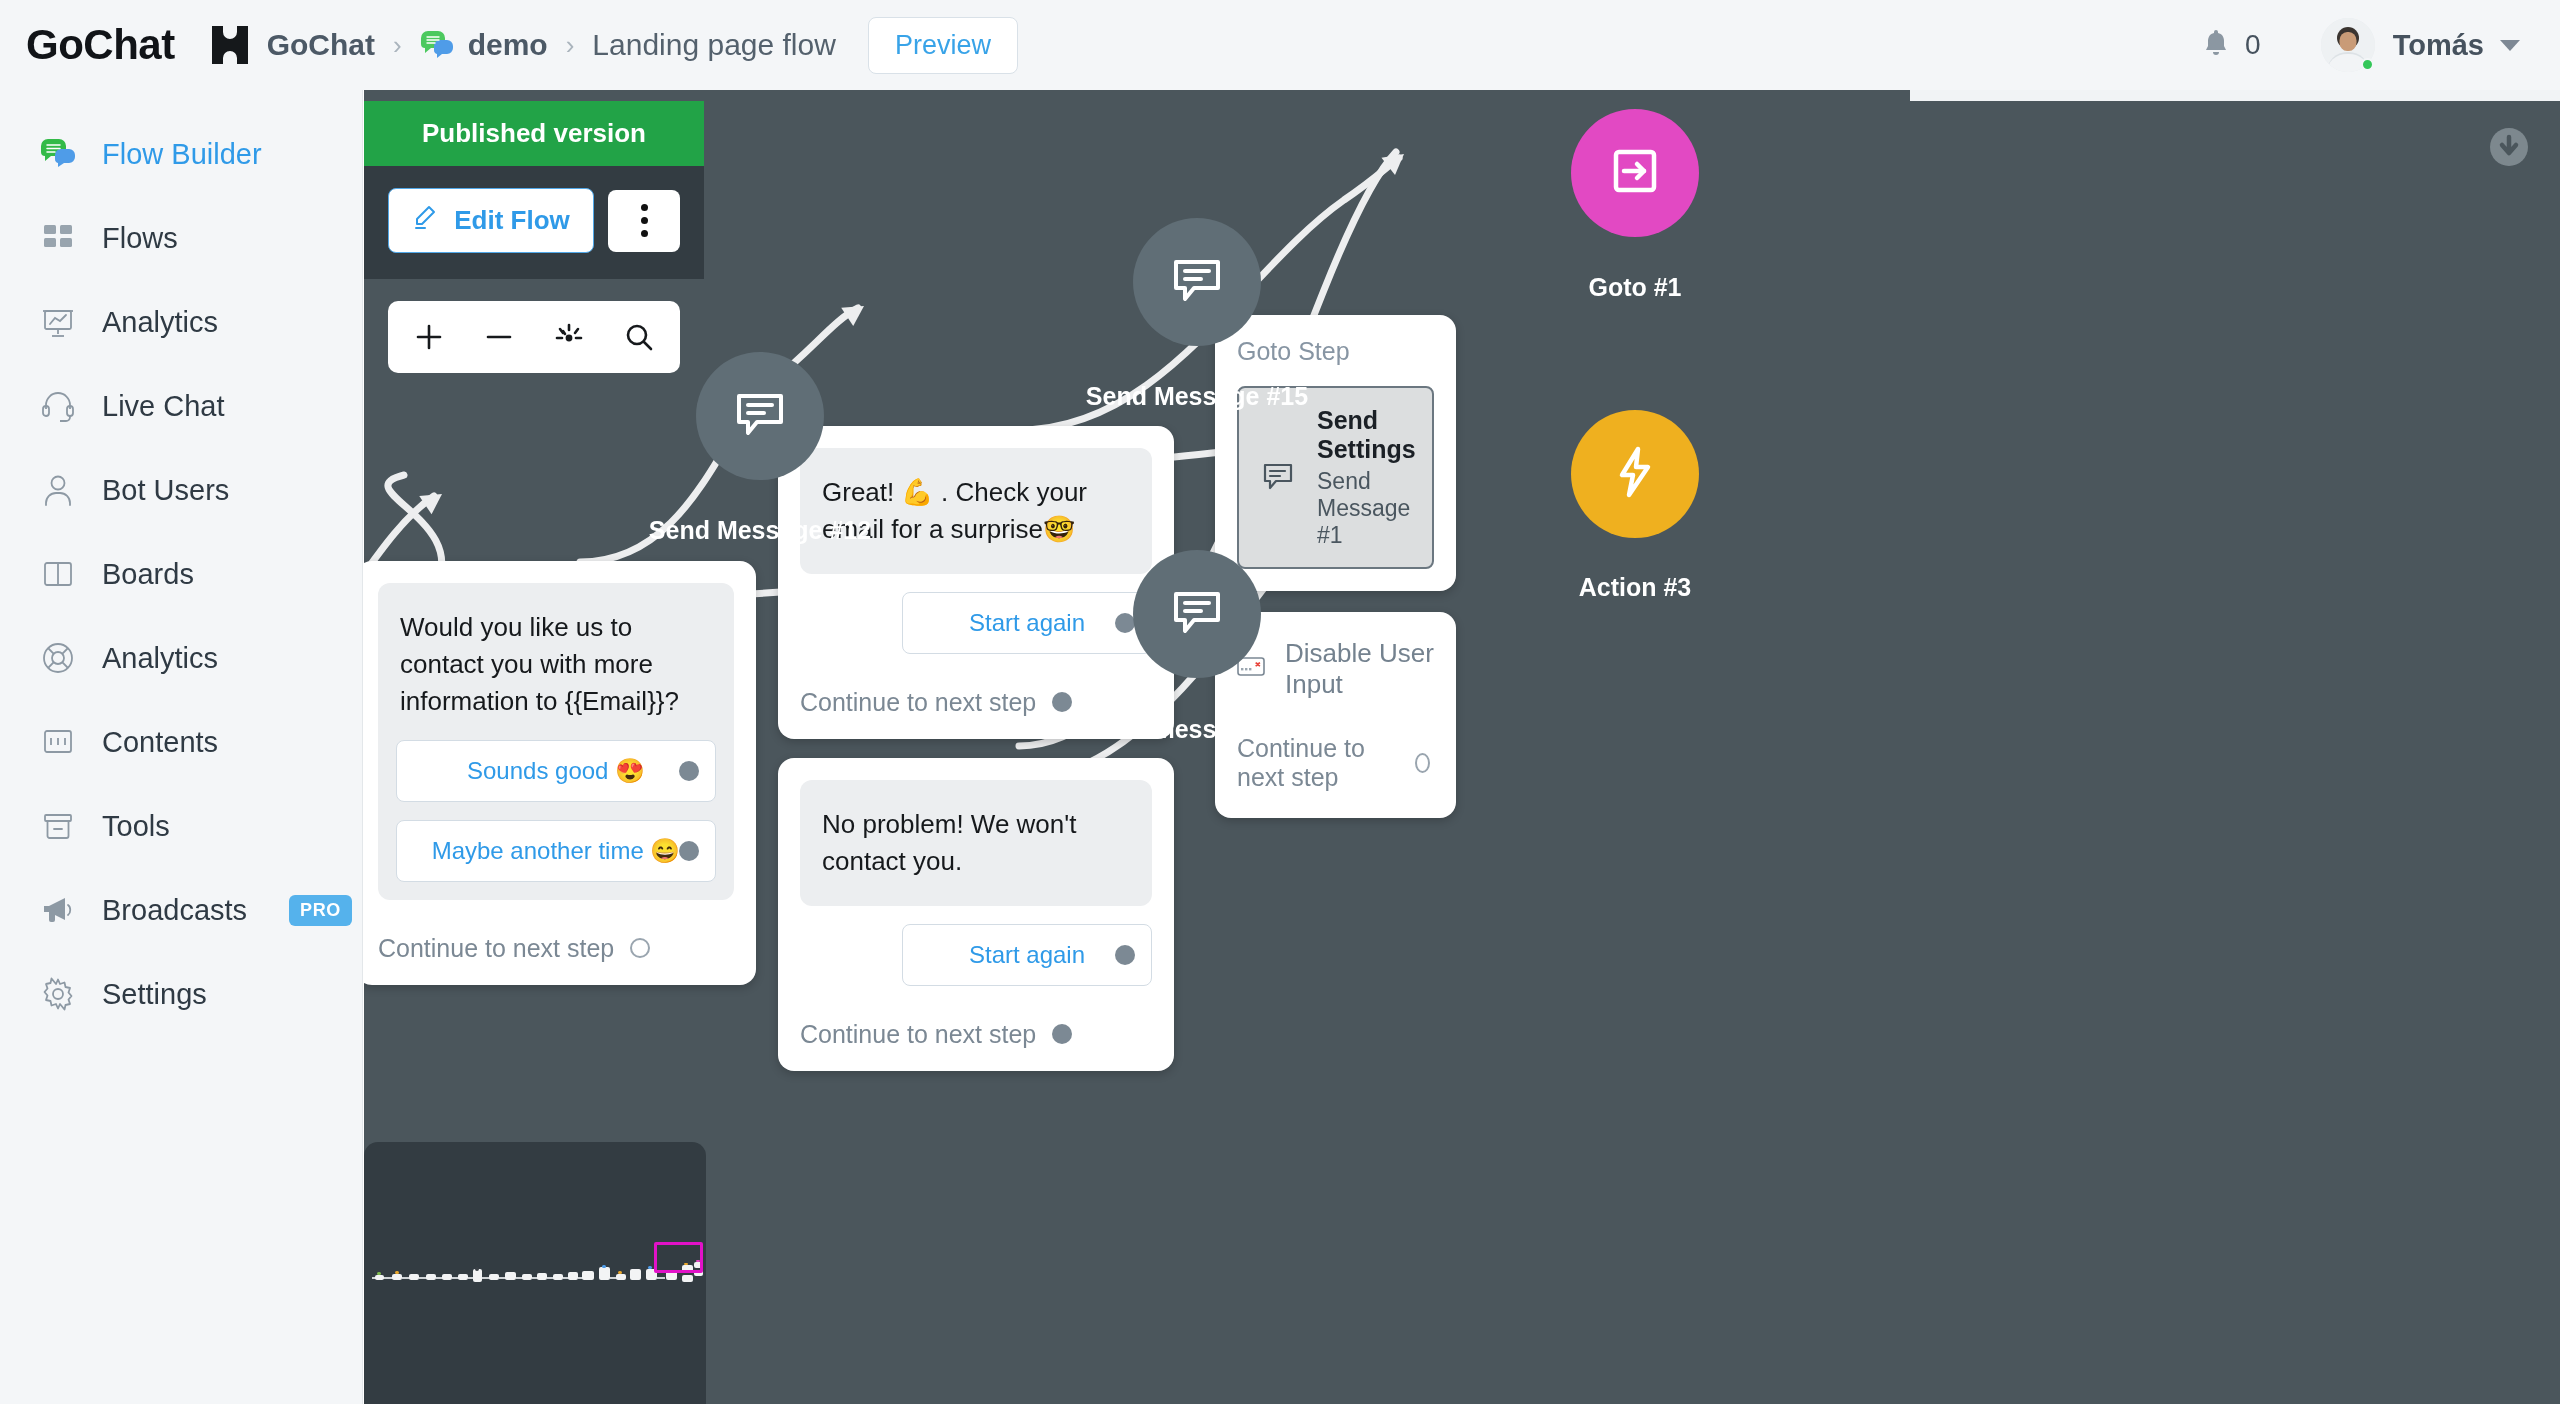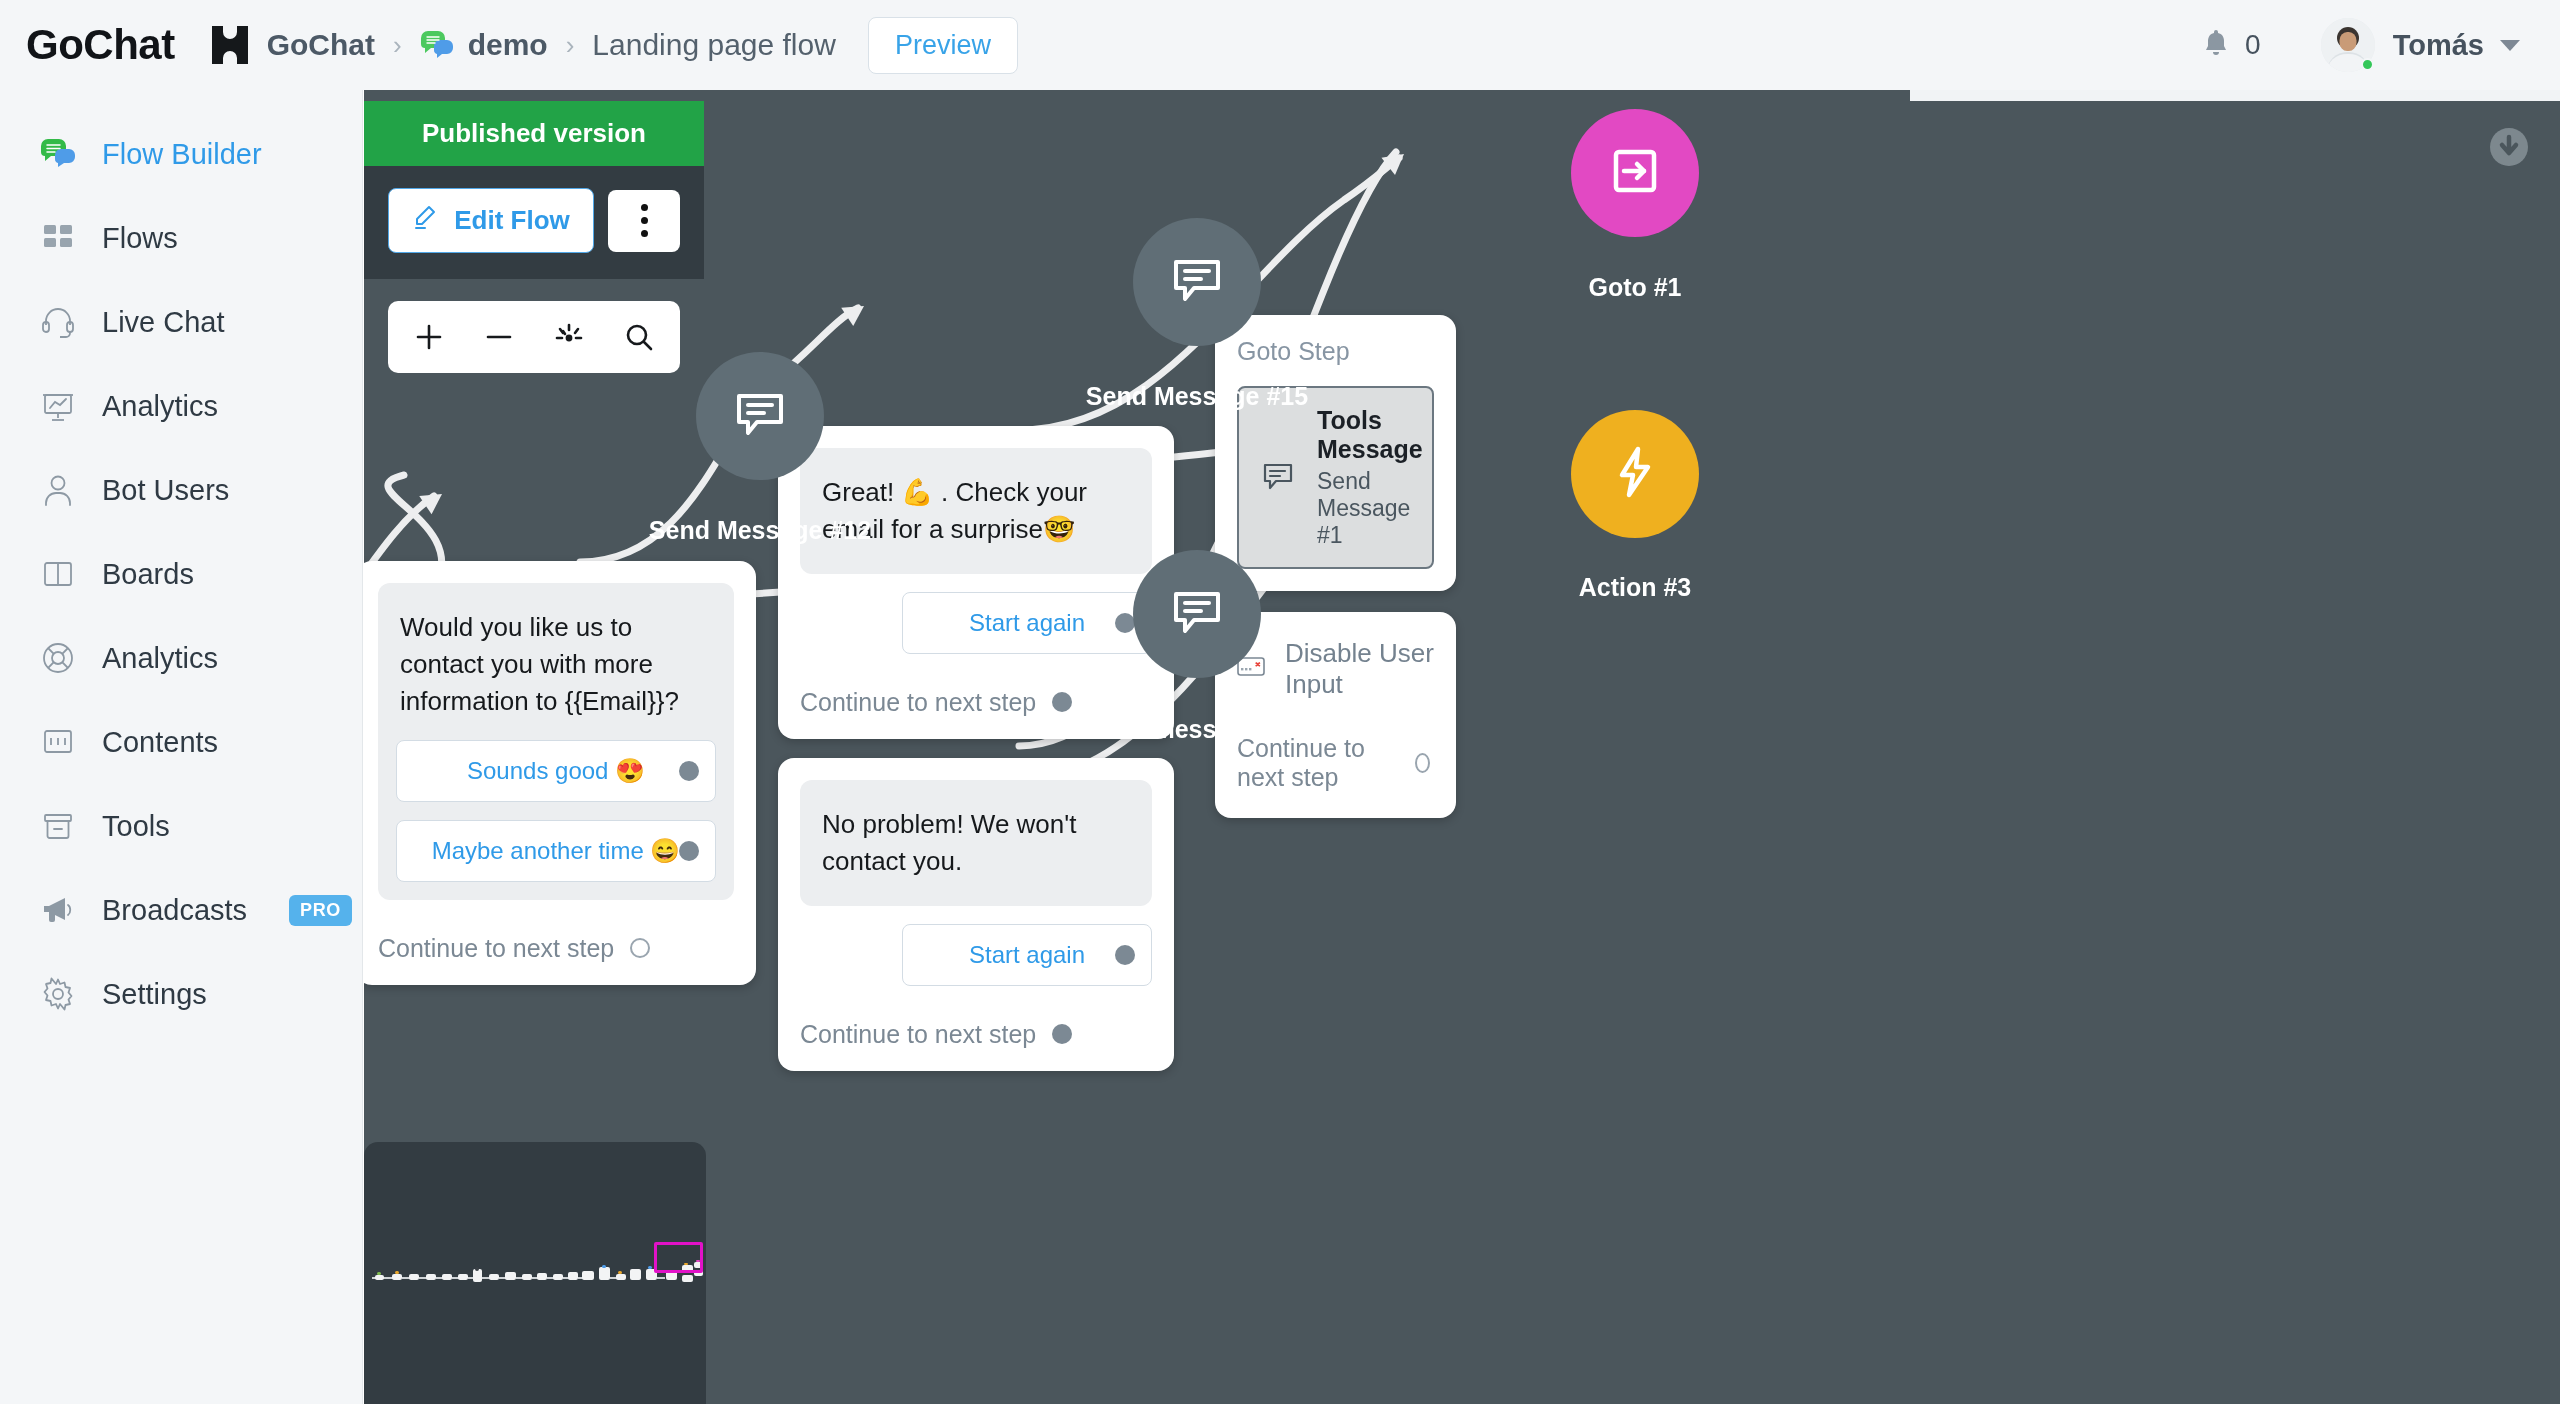--- a/index.html
+++ b/index.html
@@ -327,41 +327,41 @@
             <rect x="18" y="3" width="12" height="9" rx="1.5"></rect>
           <rect x="2" y="16" width="12" height="9" rx="1.5"></rect>
             <rect x="18" y="16" width="12" height="9" rx="1.5"></rect>
         </svg>
       </span>
       <span class="nav-label">Flows</span>
     </div>
 
     <div class="nav-item">
       <span class="nav-ico">
-        <svg width="34" height="32" viewBox="0 0 34 32" fill="none" stroke="#8d99a4" stroke-width="1.8">
-          <path d="M5 19v-4a12 12 0 0 1 24 0v4"></path>
-          <rect x="2" y="16" width="6" height="10" rx="3"></rect>
-          <rect x="26" y="16" width="6" height="10" rx="3"></rect>
-          <path d="M29 26v1a4 4 0 0 1-4 4h-6"></path>
-        </svg>
-      </span>
-      <span class="nav-label">Live Chat</span>
-    </div>
-
-    <div class="nav-item">
-      <span class="nav-ico">
         <svg width="34" height="34" viewBox="0 0 34 34" fill="none" stroke="#8d99a4" stroke-width="1.8">
           <rect x="4" y="6" width="26" height="18" rx="1.5"></rect>
           <line x1="2" y1="6" x2="32" y2="6"></line>
           <polyline points="9,19 14,13 19,16 25,10" stroke-linecap="round"></polyline>
           <line x1="17" y1="24" x2="17" y2="29"></line>
             <line x1="11" y1="31" x2="23" y2="31"></line>
         </svg>
       </span>
       <span class="nav-label">Analytics</span>
+    </div>
+
+    <div class="nav-item">
+      <span class="nav-ico">
+        <svg width="34" height="32" viewBox="0 0 34 32" fill="none" stroke="#8d99a4" stroke-width="1.8">
+          <path d="M5 19v-4a12 12 0 0 1 24 0v4"></path>
+          <rect x="2" y="16" width="6" height="10" rx="3"></rect>
+          <rect x="26" y="16" width="6" height="10" rx="3"></rect>
+          <path d="M29 26v1a4 4 0 0 1-4 4h-6"></path>
+        </svg>
+      </span>
+      <span class="nav-label">Live Chat</span>
     </div>
 
     <div class="nav-item">
       <span class="nav-ico">
         <svg width="32" height="34" viewBox="0 0 32 34" fill="none" stroke="#8d99a4" stroke-width="1.8">
           <circle cx="16" cy="10" r="6.5"></circle>
           <path d="M4 32v-2a10 10 0 0 1 10-10h4a10 10 0 0 1 10 10v2" stroke-linecap="round"></path>
         </svg>
       </span>
       <span class="nav-label">Bot Users</span>
@@ -573,21 +573,21 @@
       <div class="goto-title">Goto Step</div>
       <div class="goto-ref">
         <span>
           <svg width="34" height="32" viewBox="0 0 34 32" fill="none" stroke="#4a565f" stroke-width="2.2" stroke-linejoin="round">
             <path d="M4 5h26v16H15l-6 7v-7H4Z"></path>
             <line x1="9" y1="11" x2="24" y2="11" stroke-linecap="round"></line>
             <line x1="9" y1="16" x2="19" y2="16" stroke-linecap="round"></line>
           </svg>
         </span>
         <span>
-          <div class="goto-ref-t1">Tools Message</div>
+          <div class="goto-ref-t1">Send Settings</div>
           <div class="goto-ref-t2">Send Message #1</div>
         </span>
       </div>
     </div>
 
     <div class="node action" style="left:1207px; top:320px;">
       <span>
         <svg width="46" height="54" viewBox="0 0 46 54" fill="none" stroke="#fff" stroke-width="4.5" stroke-linejoin="round" stroke-linecap="round">
           <path d="M26 4 10 30h11L17 50 36 22H24Z"></path>
         </svg>

